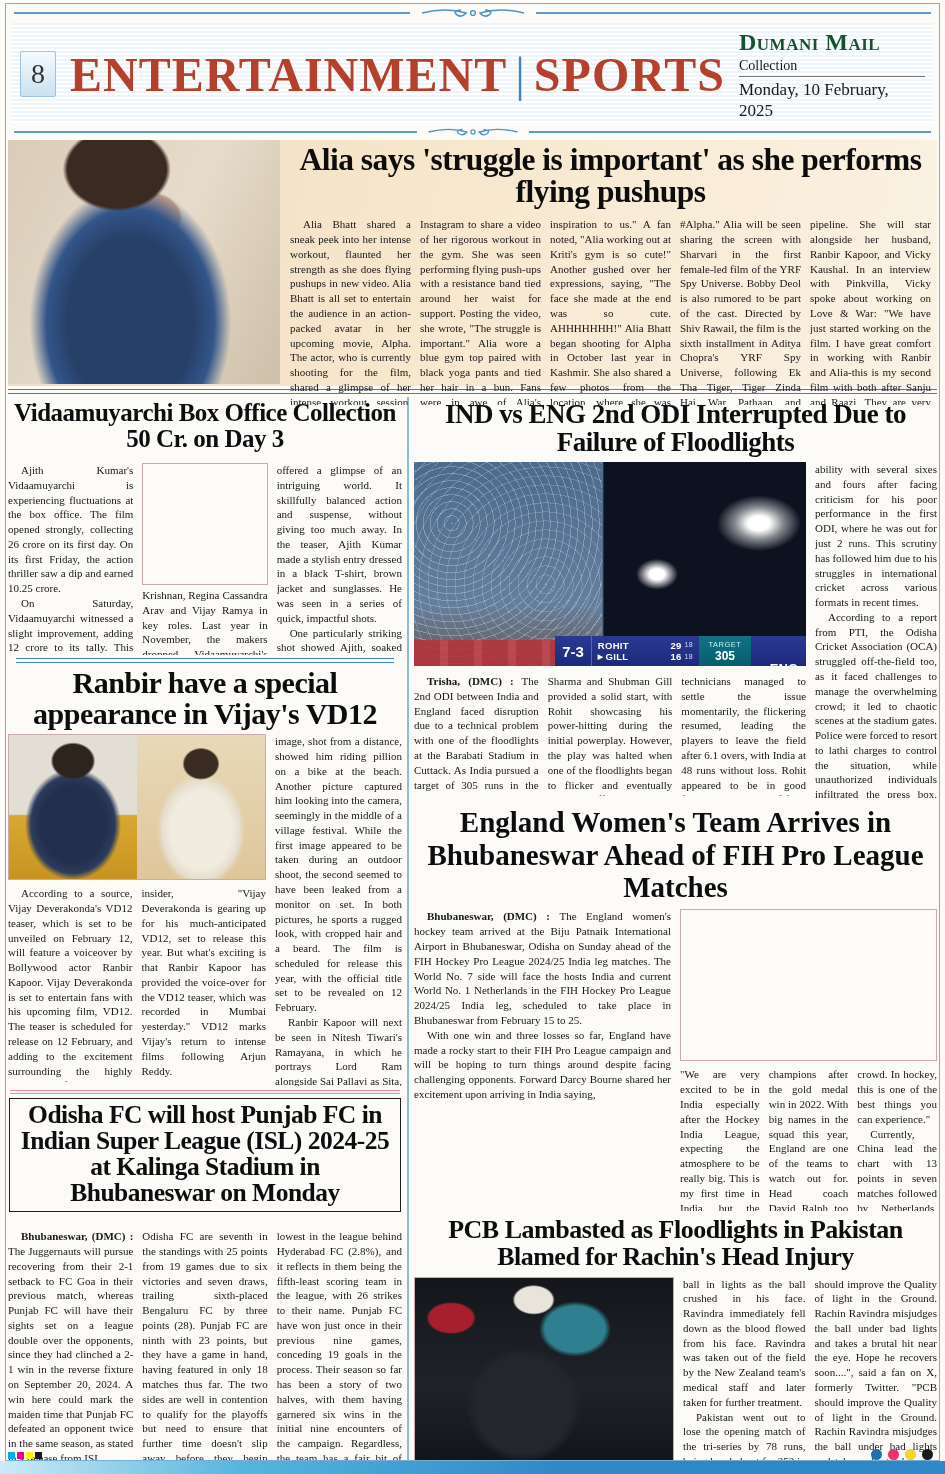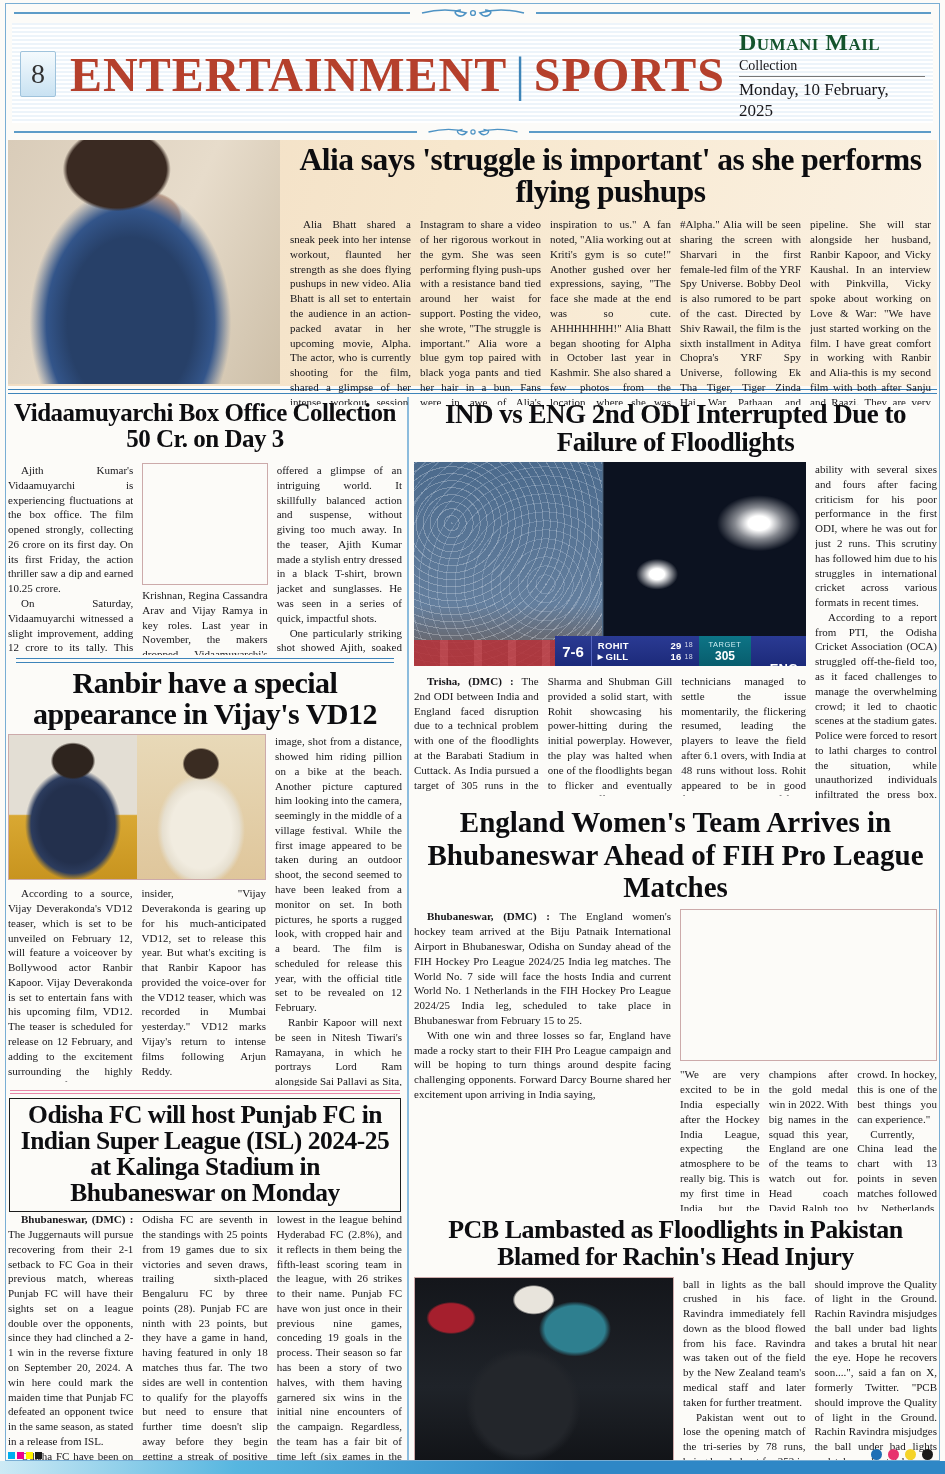--- a/index.html
+++ b/index.html
@@ -86,21 +86,21 @@
   .rb-photo .half2 { flex:1;
     background:
       radial-gradient(30px 26px at 50% 20%, #3a2c22 0 55%, transparent 62%),
       radial-gradient(55px 70px at 50% 66%, #f1ece0 0 55%, #e6dfcf 70%, transparent 80%),
       linear-gradient(#e8d9b8,#dfc69b);
   }
   .rb-cols { margin-top:6px; height:196px; }
   .rb-col3 { flex:1; height:352px; overflow:hidden; }
 
   
-  .od-titlebox { border:1.5px solid #1c1c1c; margin:2px 1px 0; padding:3px 8px 5px; }
+  .od-titlebox { border:1.5px solid #1c1c1c; margin:2px 1px 17px; padding:3px 8px 5px; }
   .od-titlebox h2 { font-size:25.5px; text-align:center; }
   .od-cols { height:442px; }
 
   
   .ind h2 { font-size:27px; text-align:center; margin:4px 0 6px; }
   .ind-grid { display:flex; gap:9px; }
   .ind-leftblk { width:392px; }
   .ind-photo { height:204px; border:none;
     background:
       radial-gradient(60px 40px at 88% 30%, #ffffff 0 18%, rgba(255,255,255,0.5) 40%, transparent 70%),
@@ -305,21 +305,21 @@
 
   <div class="main-right">
     <section class="ind">
       <h2 class="head">IND vs ENG 2nd ODI Interrupted Due to Failure of Floodlights</h2>
       <div class="ind-grid">
         <div class="ind-leftblk">
           <div class="photo ind-photo">
             <div class="crowd"></div>
             <div class="banner"></div>
             <div class="scoreboard">
-              <div class="sb-score">7-6</div>
+              <div class="sb-score">7-3</div>
               <div class="sb-batters">
                 <div class="sb-row">
                   <span class="nm">ROHIT</span>
                   <span>29</span>
                   <span class="balls">18</span>
                 </div>
                 <div class="sb-row">
                   <span class="sb-arrow">▶</span>
                   <span class="nm">GILL</span>
                   <span>16</span>

